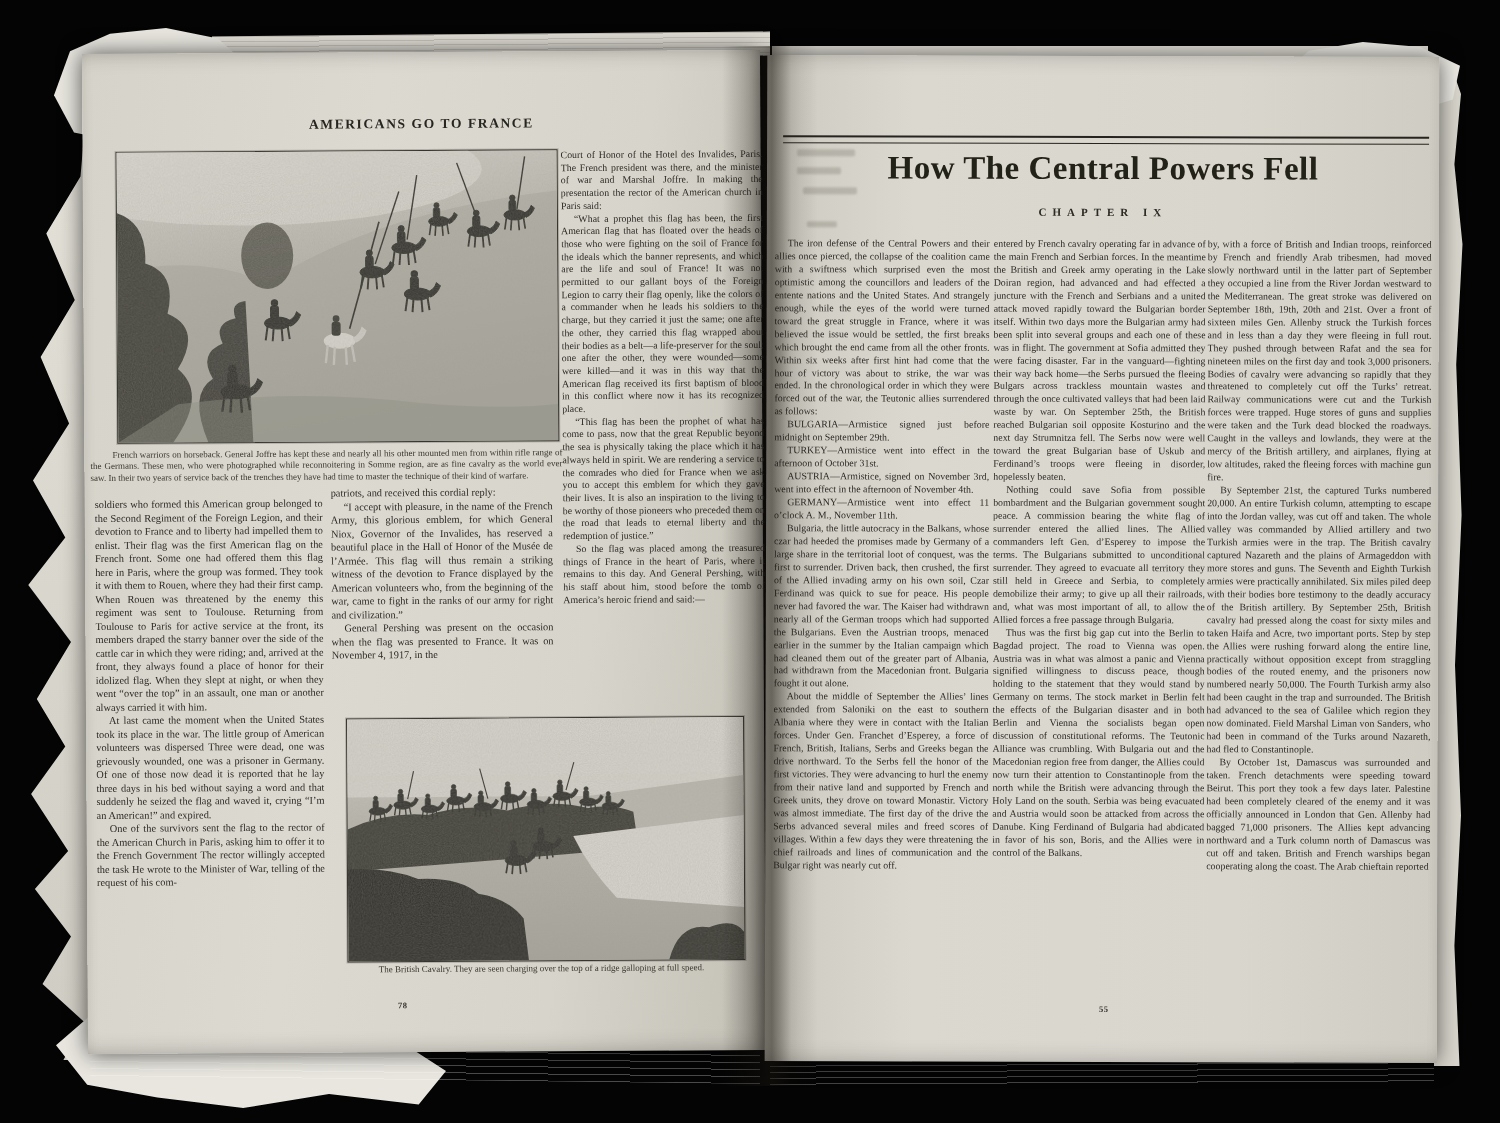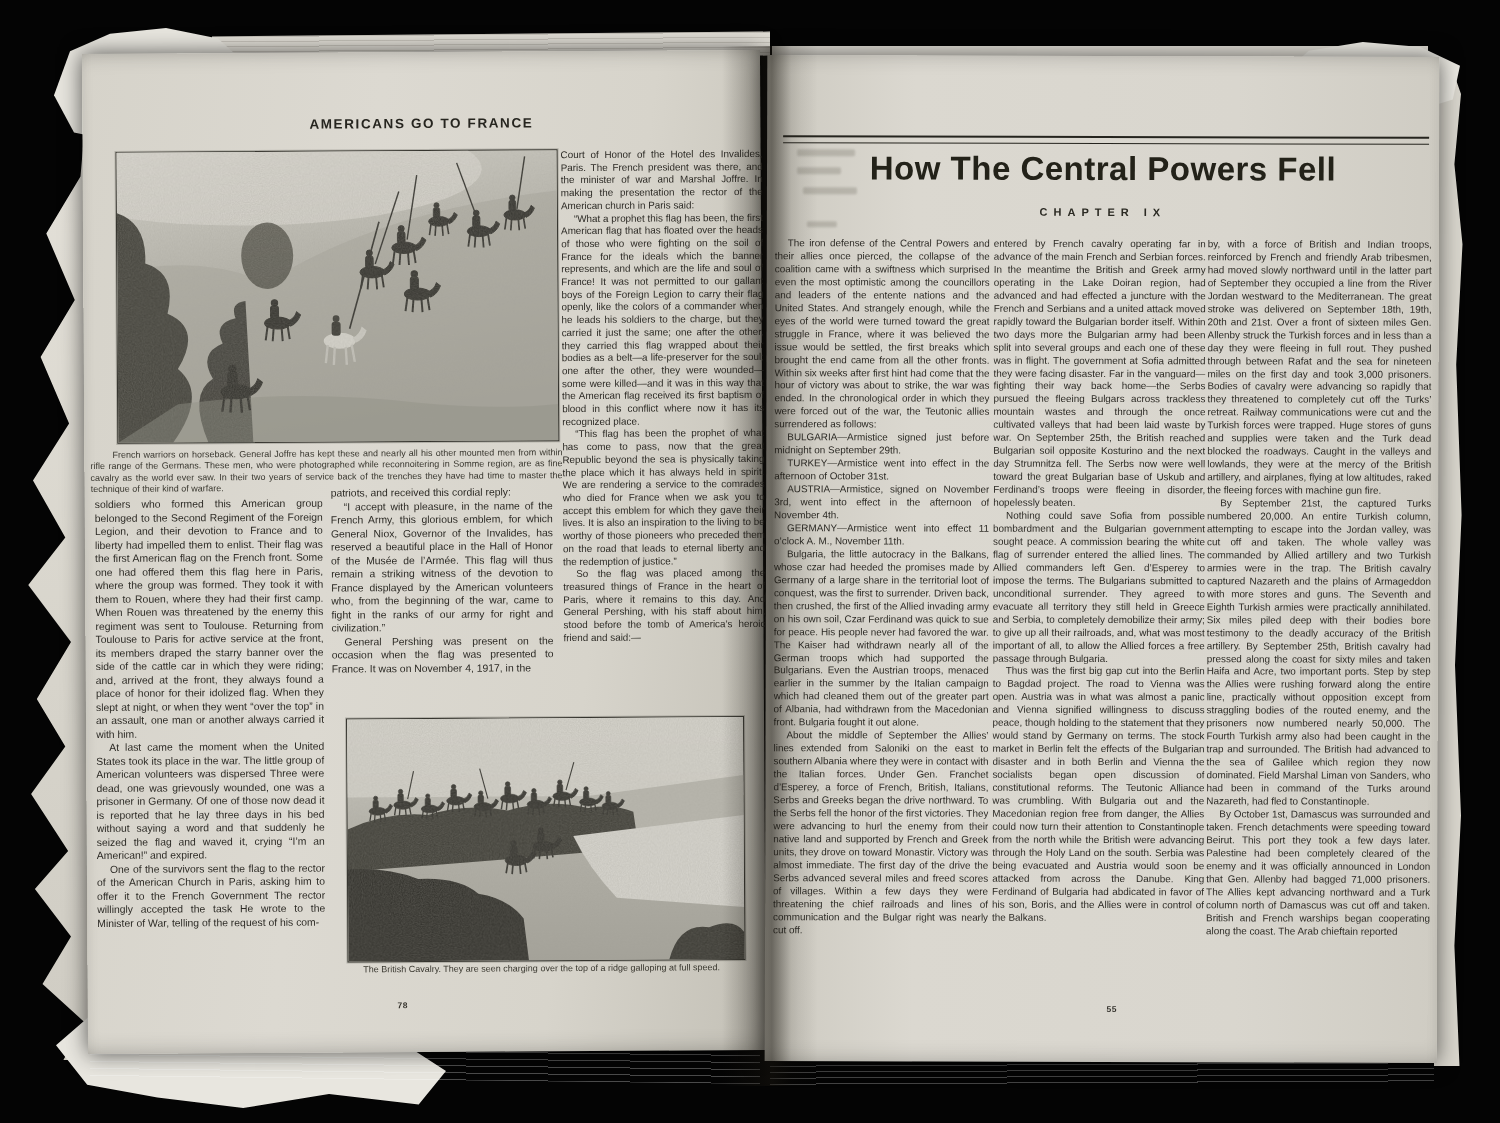--- a/index.html
+++ b/index.html
@@ -1,17 +1,17 @@
 <!DOCTYPE html>
 <html><head>
 <meta charset="utf-8">
 <style>
   html,body { margin:0; padding:0; background:#000; }
   .stage { position:relative; width:1500px; height:1123px; background:#040404; overflow:hidden;
-           font-family:Liberation Sans, sans-serif; color:#2c2a25; }
+           font-family:Liberation Serif, serif; color:#2c2a25; }
 
   
   .torn { position:absolute; }
   .t-topleft { left:50px; top:28px; width:200px; height:116px; background:#e7e5de;
     clip-path:polygon(2% 58%, 10% 20%, 30% 5%, 58% 0%, 84% 9%, 100% 34%, 95% 72%, 72% 96%, 40% 100%, 12% 90%); }
   .t-left { left:14px; top:110px; width:95px; height:950px;
     background:linear-gradient(to bottom,#e4e1d9,#d7d4cb 60%,#cfccc3);
     clip-path:polygon(76% 0%,100% 0%,100% 100%,52% 100%,74% 96%,30% 92%,60% 87%,22% 82%,57% 78%,18% 72%,54% 67%,24% 62%,60% 56%,15% 50%,54% 45%,20% 39%,58% 33%,28% 26%,64% 20%,34% 13%,70% 7%); }
   .t-botleft { left:56px; top:992px; width:390px; height:116px; background:#e8e6df;
     clip-path:polygon(0% 46%,13% 8%,33% 22%,52% 5%,70% 28%,88% 42%,100% 68%,93% 97%,70% 88%,48% 100%,26% 91%,8% 80%); }
@@ -52,21 +52,21 @@
   .cap2 { left:228px; top:912px; width:452px; text-align:center; }
   .col { position:absolute; overflow:hidden; text-align:justify; }
   .col p { margin:0; text-indent:13px; }
   .col.cont p:first-child { text-indent:0; }
   .lcol { font-size:10.4px; line-height:13.5px; }
   .lc1 { left:10px;  top:444px; width:228px; height:505px; }
   .lc2 { left:246px; top:434px; width:222px; height:248px; }
   .lc3 { left:478px; top:98px;  width:202px; height:560px; font-size:9.9px; line-height:12.7px; }
   .pagenum { position:absolute; font-size:8.5px; font-weight:bold; letter-spacing:.5px; color:#33312b; }
   .pn54 { left:302px; top:948px; width:26px; text-align:center; }
-  .pn55 { left:326px; top:948px; width:26px; text-align:center;margin-left:8px; }
+  .pn55 { left:326px; top:948px; width:26px; text-align:center; }
 
   
   .rule { position:absolute; left:16px; top:80px; width:646px; height:5px;
     border-top:2.5px solid #25241e; border-bottom:1.5px solid #25241e; }
   .title { position:absolute; top:94px; left:0; width:100%; margin:0; text-align:center;
     font-size:33px; font-weight:bold; letter-spacing:.5px; color:#232219; }
   .chapter { position:absolute; top:150px; left:0; width:100%; text-align:center;
     font-size:11px; font-weight:bold; letter-spacing:6px; color:#2b2a23; }
   .rcol { font-size:9.9px; line-height:12.95px; }
   .rc1 { left:8px;   top:182px; width:215px; height:780px; }

